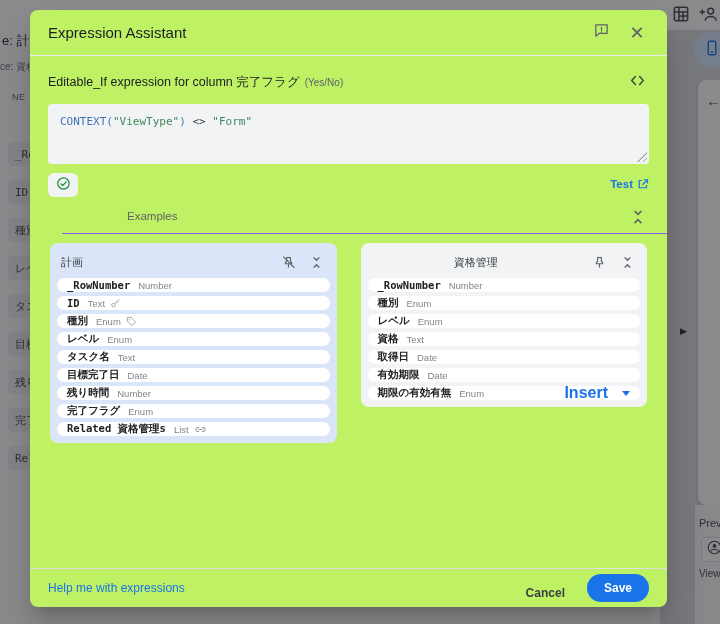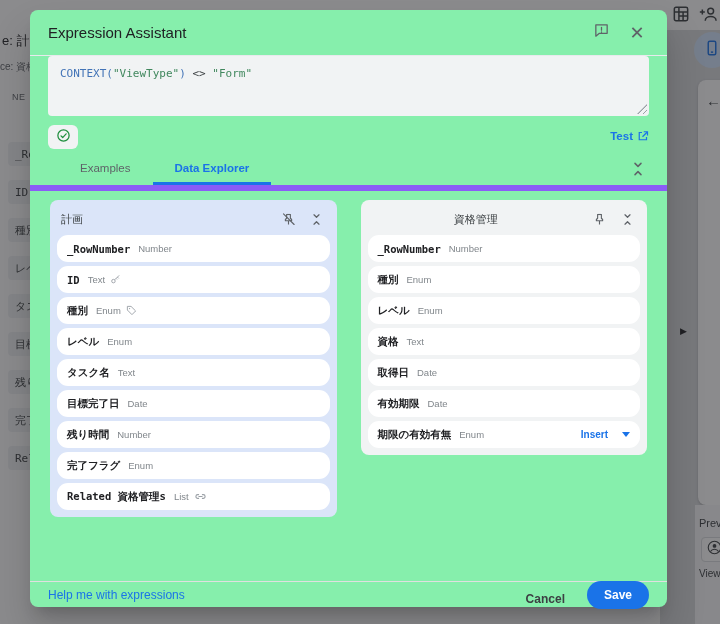--- a/index.html
+++ b/index.html
@@ -24,21 +24,21 @@
   .bg-expander { position:absolute; left:680px; top:326px; font-size:9px; color:#202124; }
   .bg-prev-strip { position:absolute; left:695px; top:505px; width:25px; height:119px; background:#f8f9fa; }
   .bg-prev-label { position:absolute; left:699px; top:517px; font-size:11px; color:#3c4043; white-space:nowrap; }
   .bg-avatar-chip { position:absolute; left:701px; top:537px; width:26px; height:25px; background:#fff; border:1px solid #dadce0; border-radius:4px; display:flex; align-items:center; padding-left:5px; }
   .bg-view-label { position:absolute; left:699px; top:568px; font-size:10px; color:#3c4043; white-space:nowrap; }
 
   
   .overlay { position:absolute; inset:0; background:rgba(32,33,36,.52); z-index:5; }
 
   
-  .dialog { position:absolute; left:30px; top:10px; width:637px; height:597px; background:#86efac; border-radius:8px;
+  .dialog { position:absolute; left:30px; top:10px; width:637px; height:597px; background:#bef264; border-radius:8px;
             box-shadow:0 11px 15px -7px rgba(0,0,0,.2),0 24px 38px 3px rgba(0,0,0,.14); z-index:10; display:flex; flex-direction:column; }
   .dlg-header { height:46px; padding:0 18px; display:flex; align-items:center; border-bottom:1px solid #e8eaed; flex:0 0 auto; }
   .dlg-title { font-size:15px; color:#202124; flex:1; }
   .hdr-btn { width:24px; height:24px; display:flex; align-items:center; justify-content:center; cursor:pointer; margin-left:12px; }
   .close-x { font-size:18px; color:#5f6368; line-height:1; }
 
   .dlg-subtitle { padding:14px 18px 10px; display:flex; align-items:center; flex:0 0 auto; }
   .sub-main { font-size:12.5px; color:#202124; }
   .sub-hint { font-size:10px; color:#5f6368; margin-left:5px; }
   .sub-spacer { flex:1; }
@@ -47,43 +47,43 @@
               font-family:"DejaVu Sans Mono", monospace; font-size:11px; line-height:1.4; flex:0 0 auto; cursor:text; }
   .code-box::after { content:''; position:absolute; right:2px; bottom:2px; width:10px; height:10px;
               background:repeating-linear-gradient(135deg, transparent 0 3px, #9aa0a6 3px 4px); clip-path:polygon(100% 0,100% 100%,0 100%); }
   .tok-func { color:#4374b7; } .tok-str { color:#41885e; } .tok-op { color:#3c4043; }
 
   .status-row { margin:9px 18px 0; display:flex; align-items:center; flex:0 0 auto; }
   .check-chip { width:30px; height:24px; background:#f1f3f4; border-radius:6px; display:flex; align-items:center; justify-content:center; }
   .status-spacer { flex:1; }
   .test-link { display:flex; align-items:flex-start; gap:4px; color:#1a73e8; font-size:11.5px; font-weight:600; cursor:pointer; }
 
-  .tabs-row { position:relative; margin-top:4px; padding-left:28px; display:flex; border-bottom:6px solid #8b5cf6; flex:0 0 auto; }
+  .tabs-row { position:relative; margin-top:4px; padding-left:43px; display:flex; border-bottom:1px solid #8b5cf6; flex:0 0 auto;margin-left:32px; }
   .tab { padding:9px 22px 8px; font-size:11.5px; color:#5f6368; cursor:pointer; border-bottom:3px solid transparent; }
   .tab.active { color:#1a73e8; font-weight:600; border-bottom-color:#1a73e8; }
   .tabs-unfold { position:absolute; right:18px; top:7px; width:20px; height:20px; cursor:pointer; }
 
   .panels { padding:9px 20px 0; display:flex; gap:24px; align-items:flex-start; flex:1 1 auto; overflow:hidden; }
   .panel { width:calc((100% - 18px)/2); border-radius:8px; padding:7px; }
   .panel.accent { background:#dbe5f9; }
   .panel.plain { background:#f1f3f4;text-align:center; }
   .panel-header { display:flex; align-items:center; padding:3px 4px 7px; }
   .panel-title { flex:1; font-size:11px; color:#3c4043; }
   .panel-icon-btn { width:18px; height:18px; display:flex; align-items:center; justify-content:center; cursor:pointer; margin-left:10px; }
-  .col-pill { height:27px; background:#fff; border-radius:11px; margin-bottom:4px; display:flex; align-items:center; padding:0 10px; cursor:pointer; }
+  .col-pill { height:14px; background:#fff; border-radius:11px; margin-bottom:4px; display:flex; align-items:center; padding:0 10px; cursor:pointer; }
   .col-pill:last-child { margin-bottom:0; }
   .col-name { font-size:10.5px; font-weight:700; color:#202124; white-space:nowrap; }
   .col-name.mono { font-family:"DejaVu Sans Mono", monospace; font-weight:600; }
   .col-type { font-size:9.5px; color:#80868b; margin-left:8px; white-space:nowrap; }
   .col-icon { margin-left:5px; display:flex; align-items:center; }
   .col-flex { flex:1; }
-  .insert-link { font-size:10px; font-weight:600; color:#1a73e8; cursor:pointer; }
+  .insert-link { font-size:16px; font-weight:600; color:#1a73e8; cursor:pointer; }
   .insert-caret { width:0; height:0; border-left:4px solid transparent; border-right:4px solid transparent; border-top:5px solid #1a73e8; margin-left:14px; cursor:pointer; }
 
-  .dlg-footer { border-top:1px solid #e0e0e0; height:26px; padding:0 18px; display:flex; align-items:center; flex:0 0 auto; }
+  .dlg-footer { border-top:1px solid #e0e0e0; height:39px; padding:0 18px; display:flex; align-items:center; flex:0 0 auto; }
   .help-link { color:#1a73e8; font-size:12px; cursor:pointer; }
   .footer-spacer { flex:1; }
   .cancel-btn { font-size:12px; font-weight:600; color:#3c4043; margin-right:22px; cursor:pointer; background:none; border:none; font-family:inherit;margin-top:9px; }
   .save-btn { background:#1a73e8; color:#fff; font-size:12px; font-weight:700; border:none; border-radius:15px; padding:7px 17px; cursor:pointer; font-family:inherit; }
 </style>
 </head>
 <body>
 
 <div class="stage">
 
@@ -156,20 +156,32 @@
               <path d="M4 4h16v12H9l-5 4V4z" stroke-linejoin="round"></path>
               <path d="M12 7.5v4M12 14v.5" stroke-linecap="round"></path>
             </svg>
         </span>
       </div>
       <div class="hdr-btn">
         <span class="close-x">✕</span>
       </div>
     </div>
 
+    <div class="dlg-subtitle">
+      <span class="sub-main">Editable_If expression for column 完了フラグ</span>
+      <span class="sub-hint">(Yes/No)</span>
+      <span class="sub-spacer"></span>
+      <div class="hdr-btn">
+        <span>
+          <svg width="17" height="17" viewBox="0 0 24 24" fill="none" stroke="#3c4043" stroke-width="2" stroke-linecap="round" stroke-linejoin="round">
+              <path d="M9 6.5 3.8 12 9 17.5M15 6.5 20.2 12 15 17.5"></path>
+            </svg>
+        </span>
+      </div>
+    </div>
 
     <div class="code-box"><span class="tok-func">CONTEXT(</span><span class="tok-str">"ViewType"</span><span class="tok-func">)</span><span class="tok-op"> &lt;&gt; </span><span class="tok-str">"Form"</span></div>
 
     <div class="status-row">
       <div class="check-chip">
         <span>
           <svg width="15" height="15" viewBox="0 0 24 24" fill="none" stroke="#1e8e3e" stroke-width="2">
               <circle cx="12" cy="12" r="9"></circle>
               <path d="M8 12.6l2.7 2.7 5.5-6" stroke-linecap="round" stroke-linejoin="round"></path>
             </svg>
@@ -183,21 +195,20 @@
               <path d="M10 5H4.5v14.5H19V14"></path>
               <path d="M13.5 3.5H21V11"></path>
               <path d="M20 4.5 11 13.5"></path>
             </svg>
         </span>
       </div>
     </div>
 
     <div class="tabs-row">
       <div class="tab">Examples</div>
-      <div class="tab active">Data Explorer</div>
       <div class="tabs-unfold">
         <svg width="18" height="18" viewBox="0 0 24 24" fill="none" stroke="#5f6368" stroke-width="2" stroke-linecap="round" stroke-linejoin="round">
             <path d="M8 4.5l4 4 4-4M8 19.5l4-4 4 4"></path>
           </svg>
       </div>
     </div>
 
     <div class="panels">
       <div class="panel accent">
           <div class="panel-header">

